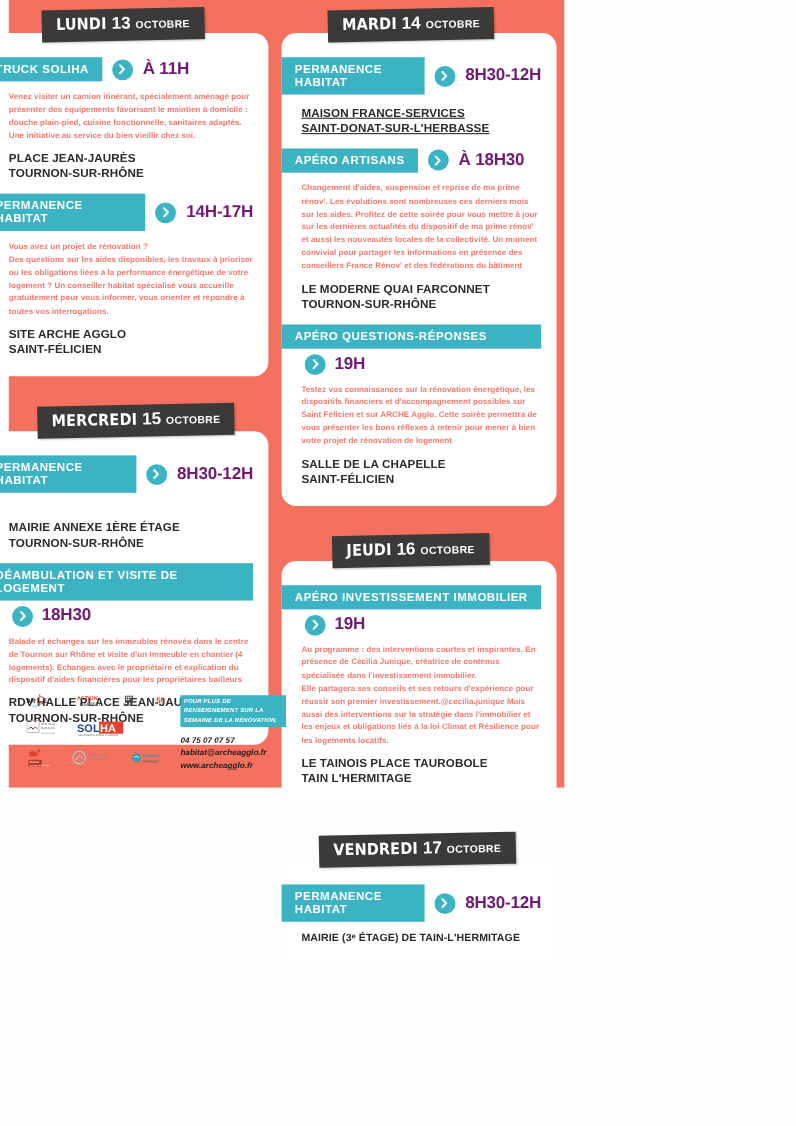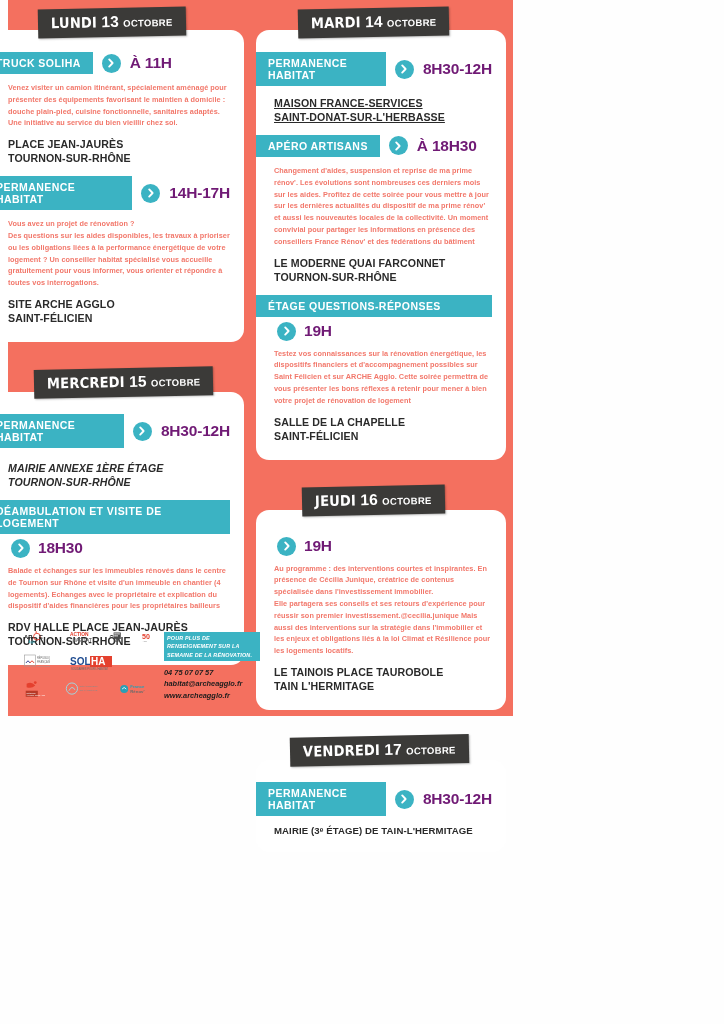--- a/index.html
+++ b/index.html
@@ -183,21 +183,21 @@
 
           <div class="tag-row">
             <span class="tag">PERMANENCE HABITAT</span>
             <span class="chev">
               <svg width="10" height="10" viewBox="0 0 10 10">
                   <path d="M3.2 1.4 L6.6 5 L3.2 8.6" stroke="#fff" stroke-width="1.9" fill="none" stroke-linecap="round" stroke-linejoin="round"></path>
                 </svg>
             </span>
             <span class="time">8H30-12H</span>
           </div>
-          <p class="venue" style="margin-top:14px;font-style:italic;">MAIRIE ANNEXE 1ÈRE ÉTAGE<br>TOURNON-SUR-RHÔNE</p>
+          <p class="venue" style="margin-top:26px;">MAIRIE ANNEXE 1ÈRE ÉTAGE<br>TOURNON-SUR-RHÔNE</p>
 
           <div class="tag-row full">
             <span class="tag">DÉAMBULATION ET VISITE DE LOGEMENT</span>
           </div>
           <div class="time-row">
             <span class="chev">
               <svg width="10" height="10" viewBox="0 0 10 10">
                   <path d="M3.2 1.4 L6.6 5 L3.2 8.6" stroke="#fff" stroke-width="1.9" fill="none" stroke-linecap="round" stroke-linejoin="round"></path>
                 </svg>
             </span>
@@ -236,21 +236,21 @@
               <svg width="10" height="10" viewBox="0 0 10 10">
                   <path d="M3.2 1.4 L6.6 5 L3.2 8.6" stroke="#fff" stroke-width="1.9" fill="none" stroke-linecap="round" stroke-linejoin="round"></path>
                 </svg>
             </span>
             <span class="time">À 18H30</span>
           </div>
           <p class="desc">Changement d'aides, suspension et reprise de ma prime rénov'. Les évolutions sont nombreuses ces derniers mois sur les aides. Profitez de cette soirée pour vous mettre à jour sur les dernières actualités du dispositif de ma prime rénov' et aussi les nouveautés locales de la collectivité. Un moment convivial pour partager les informations en présence des conseillers France Rénov' et des fédérations du bâtiment</p>
           <p class="venue">LE MODERNE QUAI FARCONNET<br>TOURNON-SUR-RHÔNE</p>
 
           <div class="tag-row full" style="margin-left:-18px;">
-            <span class="tag" style="width:auto;">ÉTAGE QUESTIONS-RÉPONSES</span>
+            <span class="tag" style="width:auto;">APÉRO QUESTIONS-RÉPONSES</span>
           </div>
           <div class="time-row">
             <span class="chev">
               <svg width="10" height="10" viewBox="0 0 10 10">
                   <path d="M3.2 1.4 L6.6 5 L3.2 8.6" stroke="#fff" stroke-width="1.9" fill="none" stroke-linecap="round" stroke-linejoin="round"></path>
                 </svg>
             </span>
             <span class="time">19H</span>
           </div>
           <p class="desc">Testez vos connaissances sur la rénovation énergétique, les dispositifs financiers et d'accompagnement possibles sur Saint Félicien et sur ARCHE Agglo. Cette soirée permettra de vous présenter les bons réflexes à retenir pour mener à bien votre projet de rénovation de logement</p>
@@ -258,20 +258,23 @@
         </div>
       </div>
 
       <div style="position:relative;padding-top:18px;">
         <div class="day-badge" style="left:46px;top:12px;">
           <span class="d-name">JEUDI</span>
           <span class="d-num">16</span>
           <span class="d-month">OCTOBRE</span>
         </div>
         <div class="card" style="margin-top:18px;padding-top:22px;padding-left:18px;">
+          <div class="tag-row full" style="margin-left:-18px;">
+            <span class="tag" style="width:auto;">APÉRO INVESTISSEMENT IMMOBILIER</span>
+          </div>
           <div class="time-row">
             <span class="chev">
               <svg width="10" height="10" viewBox="0 0 10 10">
                   <path d="M3.2 1.4 L6.6 5 L3.2 8.6" stroke="#fff" stroke-width="1.9" fill="none" stroke-linecap="round" stroke-linejoin="round"></path>
                 </svg>
             </span>
             <span class="time">19H</span>
           </div>
           <p class="desc">Au programme : des interventions courtes et inspirantes. En présence de Cécilia Junique, créatrice de contenus spécialisée dans l'investissement immobilier.<br>Elle partagera ses conseils et ses retours d'expérience pour réussir son premier investissement.@cecilia.junique Mais aussi des interventions sur la stratégie dans l'immobilier et les enjeux et obligations liés à la loi Climat et Résilience pour les logements locatifs.</p>
           <p class="venue last">LE TAINOIS PLACE TAUROBOLE<br>TAIN L'HERMITAGE</p>

